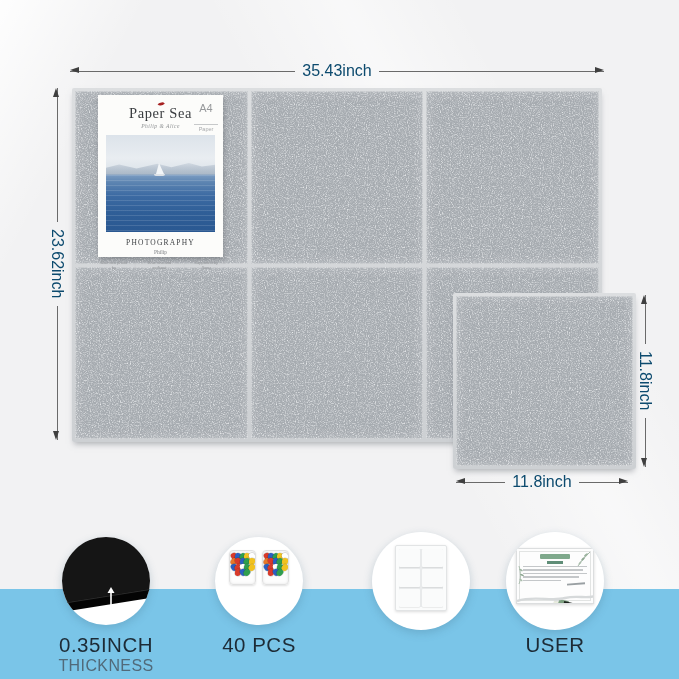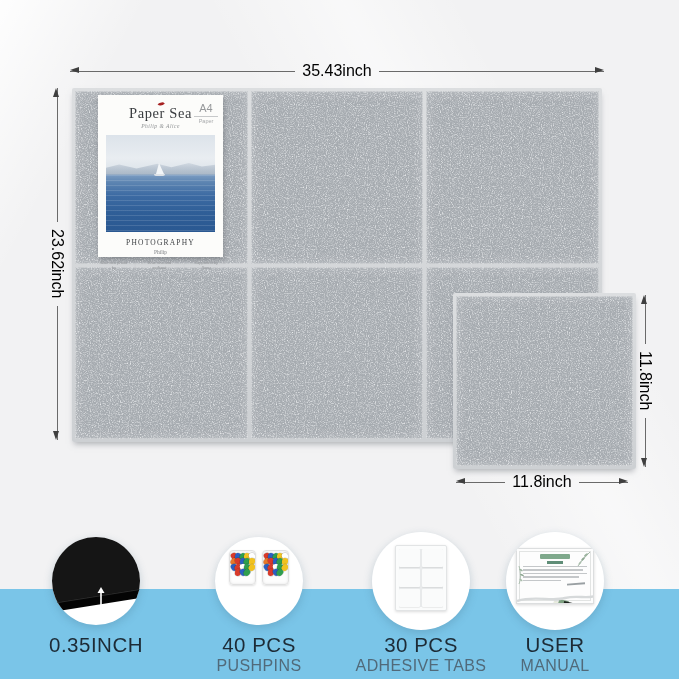--- a/index.html
+++ b/index.html
@@ -34,21 +34,21 @@
   .poster { position:absolute; left:98px; top:95px; width:125px; height:162px;
     background:#fcfcfa; box-shadow:1px 3px 5px rgba(80,85,90,.4); text-align:center;
     padding-top:9px; z-index:3; }
   .poster-title { position:relative; display:inline-block;
     font-family:"Liberation Serif", serif; font-size:14.5px; letter-spacing:.6px; color:#3a3d40; }
   .poster-leaf { position:absolute; left:46%; top:-3px; width:6px; height:3.5px;
     background:#a62121; border-radius:0 100% 0 100%; transform:rotate(-38deg); }
   .poster-sub { font-family:"Liberation Serif", serif; font-style:italic;
     font-size:5.5px; letter-spacing:.5px; color:#8b8e90; margin-top:1px; }
   .a4-badge { position:absolute; top:7px; right:5px; width:24px; text-align:center; }
-  .a4-size { font-size:11px; color:#97999b; border-bottom:1px solid #c7c9ca; padding-bottom:2px; }
+  .a4-size { font-size:11px; color:#97999b; border-bottom:1px solid #c7c9ca; padding-bottom:10px; }
   .a4-word { font-size:5.5px; color:#a8aaac; margin-top:1px; }
   .photo { position:relative; margin:6px auto 0; width:109px; height:97px; overflow:hidden;
     background:linear-gradient(180deg,#dce3ea 0%,#e9edf1 24%,#dfe6ec 34%,#c9d4de 40%,
       #7b9cc2 41%,#5c84b1 49%,#3d6ba3 62%,#2f5e97 80%,#2a5891 100%); }
   .mountains { position:absolute; left:0; right:0; top:24%; height:17%;
     background:linear-gradient(180deg, rgba(158,173,190,.0) 0%, rgba(158,173,190,.5) 55%, rgba(158,173,190,.7) 100%);
     clip-path:polygon(0 58%,12% 38%,28% 62%,47% 33%,60% 55%,76% 28%,88% 50%,100% 40%,100% 100%,0 100%); }
   .waves { position:absolute; left:0; right:0; top:41%; bottom:0;
     background:repeating-linear-gradient(180deg, rgba(255,255,255,.13) 0 1px, rgba(255,255,255,0) 1px 5px); }
   .sail { position:absolute; left:46%; top:29%; width:0; height:0;
@@ -57,21 +57,21 @@
   .hull { position:absolute; left:44%; top:40.5%; width:11px; height:2px;
     background:#dde2e7; border-radius:0 0 3px 3px; }
   .poster-cat { font-family:"Liberation Serif", serif; font-size:7.5px; letter-spacing:1.2px;
     color:#3f4245; margin-top:6px; }
   .poster-author { font-family:"Liberation Serif", serif; font-size:5.5px; color:#7e8184; margin-top:2px; }
   .poster-foot { display:flex; justify-content:center; align-items:center; gap:5px;
     margin-top:5px; font-size:4px; color:#96999c; }
   .poster-foot .sep { color:#c2c5c7; }
 
   
-  .dim { position:absolute; display:flex; align-items:center; z-index:4; color:#000000; }
+  .dim { position:absolute; display:flex; align-items:center; z-index:4; color:#0c4a6e; }
   .dim-h { flex-direction:row; height:16px; }
   .dim-v { flex-direction:column; width:16px; }
   .dlabel { font-size:16px; white-space:nowrap; }
   .dim-h .dlabel { margin:0 7px; }
   .dim-v .dlabel { writing-mode:vertical-rl; margin:7px 0; }
   .dline { position:relative; background:#6a6a6a; flex:1; }
   .dim-h .dline { height:1px; }
   .dim-v .dline { width:1px; }
   .arr-l::before { content:""; position:absolute; left:0; top:-3.5px;
     border-right:9px solid #3f3f3f; border-top:3.5px solid transparent; border-bottom:3.5px solid transparent; }
@@ -81,21 +81,21 @@
     border-bottom:9px solid #3f3f3f; border-left:3.5px solid transparent; border-right:3.5px solid transparent; }
   .arr-d::after { content:""; position:absolute; bottom:0; left:-3.5px;
     border-top:9px solid #3f3f3f; border-left:3.5px solid transparent; border-right:3.5px solid transparent; }
   .dim-top { left:70px; top:63px; width:534px; }
   .dim-left { left:49px; top:88px; height:352px; }
   .dim-tile-right { left:637px; top:295px; height:172px; }
   .dim-tile-bottom { left:456px; top:474px; width:172px; }
 
   
   .badge { position:absolute; top:532px; width:150px; height:147px; z-index:5; text-align:center; }
-  .b1 { left:21px;text-align:center; } .b2 { left:184px; } .b3 { left:346px; } .b4 { left:480px; }
+  .b1 { left:31px;text-align:center; } .b2 { left:184px; } .b3 { left:346px; } .b4 { left:480px; }
   .circle { position:relative; margin:0 auto; background:#ffffff; border-radius:50%;
     overflow:hidden; box-shadow:0 3px 8px rgba(70,110,135,.28); }
   .c-small { width:88px; height:88px; margin-top:5px; }
   .c-big { width:98px; height:98px; margin-top:0; }
   .blabel { position:absolute; top:102px; left:0; width:100%; }
   .blabel .l1 { font-size:20.5px; letter-spacing:.5px; color:#1d2b36; line-height:22px; }
   .blabel .l2 { font-size:16px; letter-spacing:.4px; color:#516a7a; line-height:19px; }
 
   
   .felt-face { position:absolute; left:-18px; top:-30px; width:124px; height:89px;
@@ -261,20 +261,21 @@
       <div class="felt-face"></div>
       <div class="felt-side"></div>
       <svg class="thick-arrow" width="10" height="28" viewBox="0 0 10 28">
         <line x1="5" y1="4" x2="5" y2="24" stroke="#ffffff" stroke-width="1.6"></line>
         <path d="M5 0 L1.5 6 L8.5 6 Z" fill="#ffffff"></path>
         <path d="M5 28 L1.5 22 L8.5 22 Z" fill="#ffffff"></path>
       </svg>
     </div>
     <div class="blabel">
       <div class="l1">0.35INCH</div>
+      <div class="l2">THICKNESS</div>
     </div>
   </div>
 
   <div class="badge b2">
     <div class="circle c-small">
       <div class="pinrow">
         <div class="pinbox">
             <span class="pin" style="background: rgb(217, 58, 43);"></span>
             <span class="pin" style="background: rgb(43, 95, 194);"></span>
             <span class="pin" style="background: rgb(47, 158, 78);"></span>
@@ -311,40 +312,35 @@
             <span class="pin" style="background: rgb(47, 158, 78);"></span>
             <span class="pin" style="background: rgb(242, 194, 31);"></span>
             <span class="pin" style="background: rgb(217, 58, 43);"></span>
             <span class="pin" style="background: rgb(43, 95, 194);"></span>
             <span class="pin" style="background: rgb(47, 158, 78);"></span>
           </div>
       </div>
     </div>
     <div class="blabel">
       <div class="l1">40 PCS</div>
-      <div class="l2">PUSHPINS</div>
     </div>
   </div>
 
   <div class="badge b3">
     <div class="circle c-big">
       <div class="sheet">
         <div class="sheet-grid">
           <div class="tab-cell"></div>
           <div class="tab-cell"></div>
           <div class="tab-cell"></div>
           <div class="tab-cell"></div>
           <div class="tab-cell"></div>
           <div class="tab-cell"></div>
         </div>
       </div>
-    </div>
-    <div class="blabel">
-      <div class="l1">30 PCS</div>
-      <div class="l2">ADHESIVE TABS</div>
     </div>
   </div>
 
   <div class="badge b4">
     <div class="circle c-big">
       <div class="manual">
         <div class="manual-frame"></div>
         <div class="m-header"></div>
         <div class="m-title"></div>
         <div class="m-line" style="width:100%"></div>
@@ -370,16 +366,15 @@
           <div class="sw sw2"></div>
           <div class="sw sw3"></div>
         </div>
         <svg class="ribbon" width="78" height="10" viewBox="0 0 78 10">
           <path d="M0 8 C18 2 34 9 48 5 C60 2 70 6 78 3" stroke="#d6d9da" stroke-width="2.4" fill="none"></path>
         </svg>
       </div>
     </div>
     <div class="blabel">
       <div class="l1">USER</div>
-      <div class="l2">MANUAL</div>
     </div>
   </div>
 </div>
 
 </body></html>

